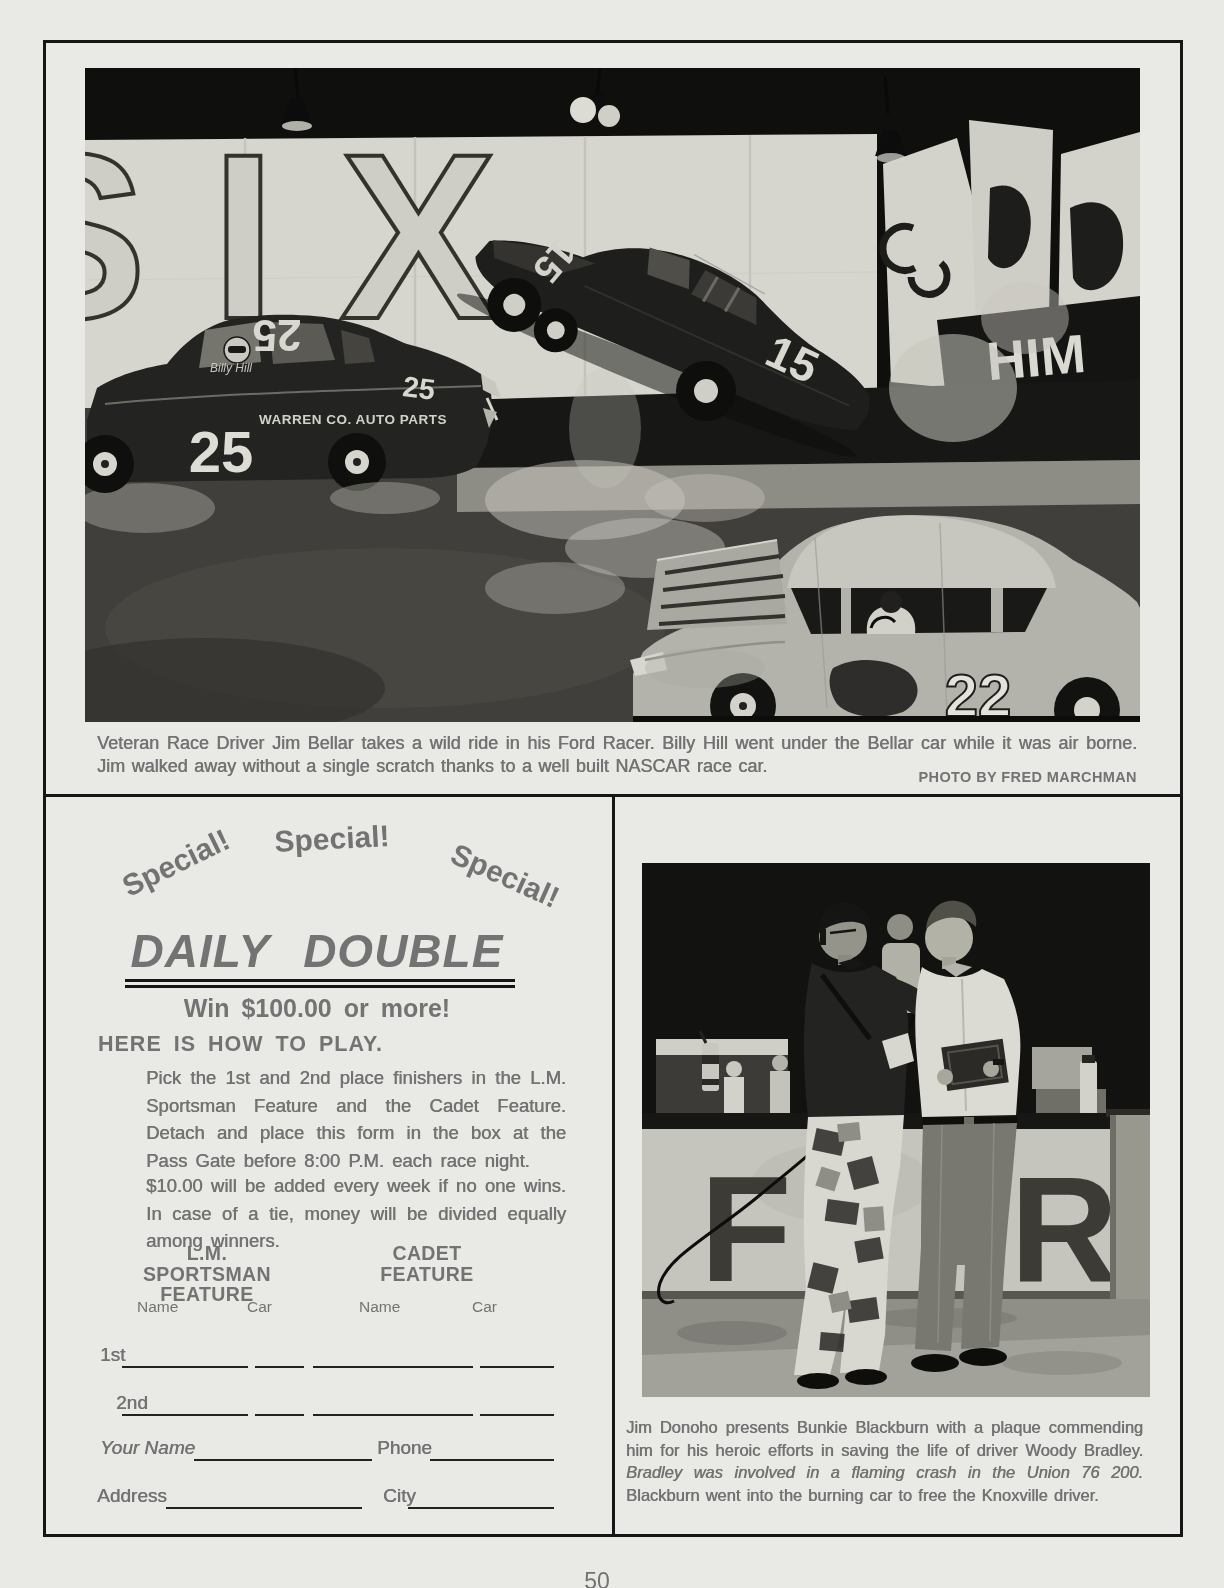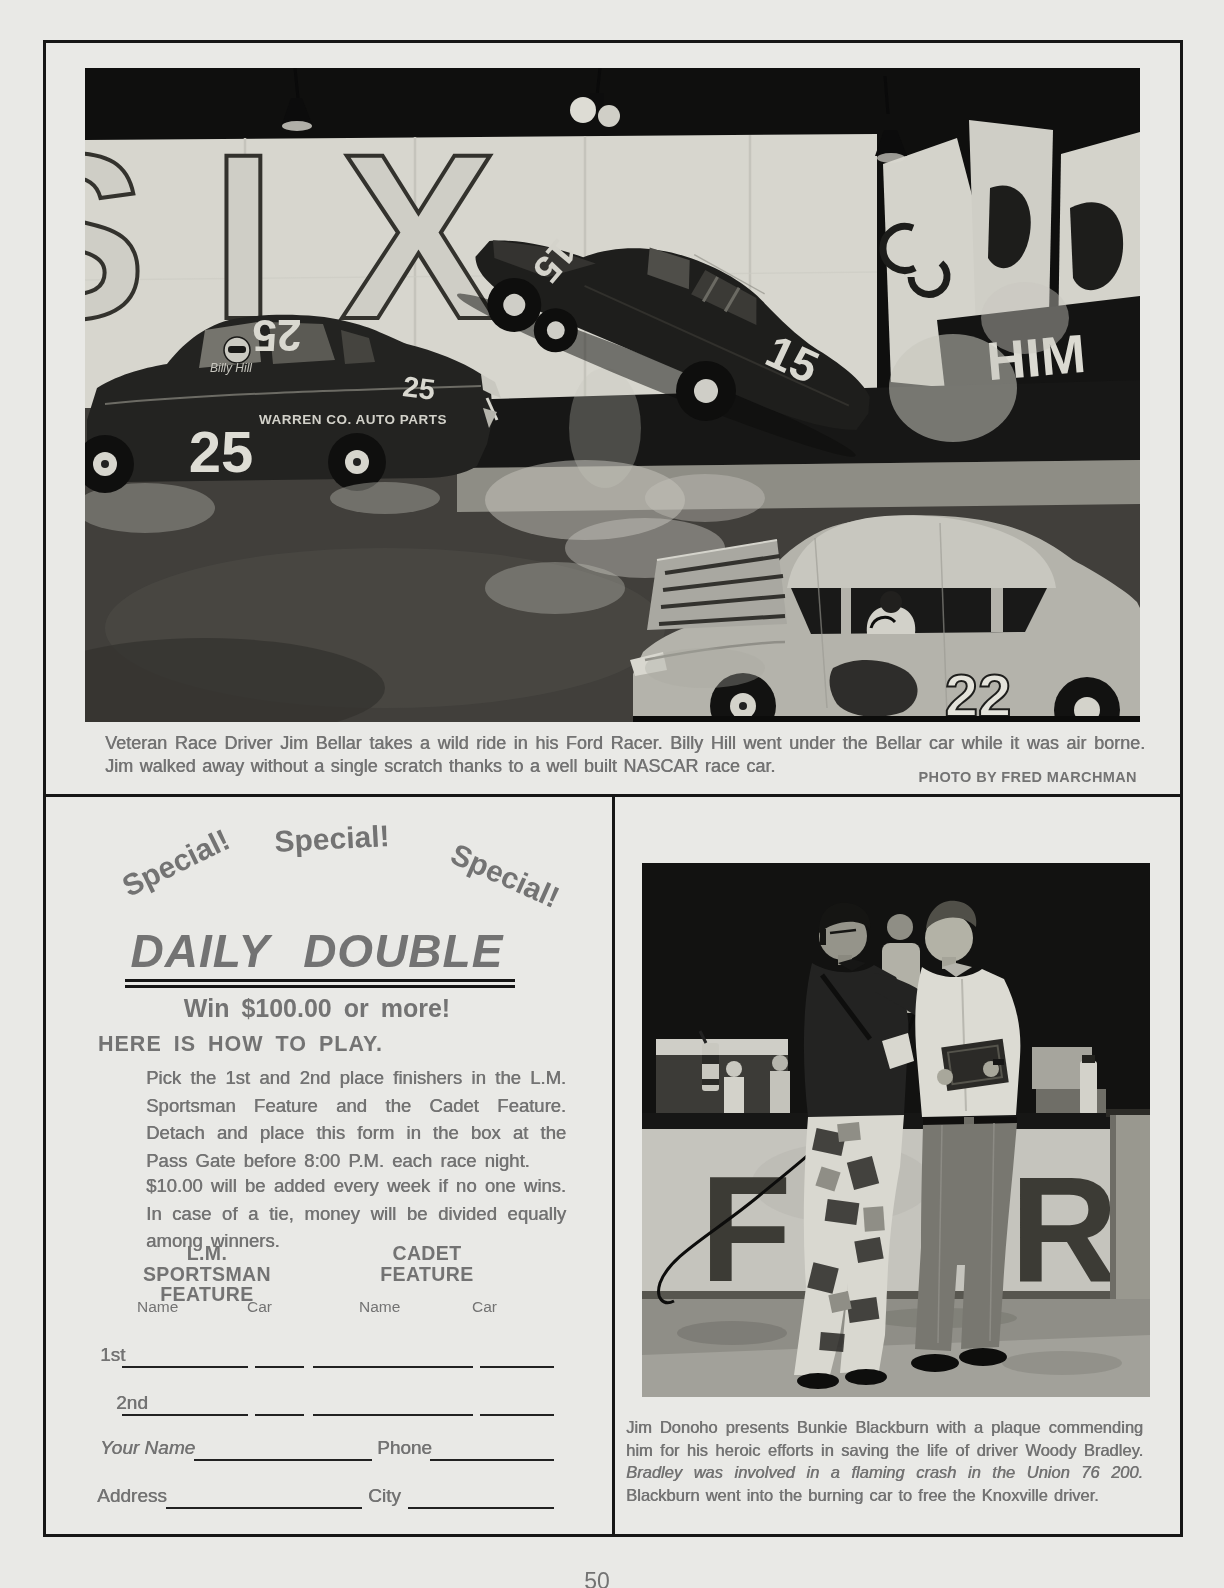--- a/index.html
+++ b/index.html
@@ -172,21 +172,21 @@
           <circle cx="658" cy="638" r="13" fill="#d4d3cb"></circle>
           <circle cx="658" cy="638" r="4" fill="#222"></circle>
         <circle cx="1002" cy="642" r="33" fill="#121211"></circle>
           <circle cx="1002" cy="642" r="13" fill="#d4d3cb"></circle>
         <rect x="548" y="648" width="507" height="6" fill="#0c0c0b"></rect>
         <ellipse cx="620" cy="600" rx="60" ry="20" fill="#a9a8a0" opacity="0.35"></ellipse>
       </g>
     </svg>
   </div>
 
-  <div class="abs caption semibold" style="left:97px;top:732px;width:1040px;margin-left:8px;">Veteran Race Driver Jim Bellar takes a wild ride in his Ford Racer. Billy Hill went under the Bellar car while it was air borne. Jim walked away without a single scratch thanks to a well built NASCAR race car.</div>
+  <div class="abs caption semibold" style="left:97px;top:732px;width:1040px;">Veteran Race Driver Jim Bellar takes a wild ride in his Ford Racer. Billy Hill went under the Bellar car while it was air borne. Jim walked away without a single scratch thanks to a well built NASCAR race car.</div>
   <div class="abs credit" style="left:640px;top:769px;width:497px;">PHOTO BY FRED MARCHMAN</div>
 
   <div class="abs frame" style="left:43px;top:797px;width:1140px;height:740px;border-top:none;"></div>
   <div class="abs vdiv" style="left:612px;top:797px;height:740px;"></div>
 
   <div class="abs special" style="left:116px;top:846px;transform:rotate(-26deg);">Special!</div>
   <div class="abs special" style="left:272px;top:822px;transform:rotate(-3deg);">Special!</div>
   <div class="abs special" style="left:445px;top:859px;transform:rotate(24deg);">Special!</div>
 
   <div class="abs dd-title" style="left:117px;top:924px;">DAILY DOUBLE</div>
@@ -223,21 +223,21 @@
   <div class="abs bline" style="left:313px;top:1414px;width:160px;"></div>
   <div class="abs bline" style="left:480px;top:1414px;width:74px;"></div>
 
   <div class="abs rowlabel semibold" style="left:100px;top:1437px;font-style:italic;">Your Name</div>
   <div class="abs bline" style="left:194px;top:1459px;width:178px;"></div>
   <div class="abs rowlabel semibold" style="left:377px;top:1437px;">Phone</div>
   <div class="abs bline" style="left:430px;top:1459px;width:124px;"></div>
 
   <div class="abs rowlabel semibold" style="left:97px;top:1485px;">Address</div>
   <div class="abs bline" style="left:166px;top:1507px;width:196px;"></div>
-  <div class="abs rowlabel semibold" style="left:368px;top:1485px;">City</div>
+  <div class="abs rowlabel semibold" style="left:383px;top:1485px;">City</div>
   <div class="abs bline" style="left:408px;top:1507px;width:146px;"></div>
 
   <div class="abs photo" style="left:642px;top:863px;width:508px;height:534px;">
     <svg width="508" height="534" viewBox="0 0 508 534">
       <rect x="0" y="0" width="508" height="534" fill="#121211"></rect>
 
       <g>
         <rect x="14" y="176" width="132" height="16" fill="#cfcec7"></rect>
         <rect x="14" y="192" width="132" height="64" fill="#3c3b37"></rect>
         <circle cx="92" cy="206" r="8" fill="#c9c8c0"></circle>

